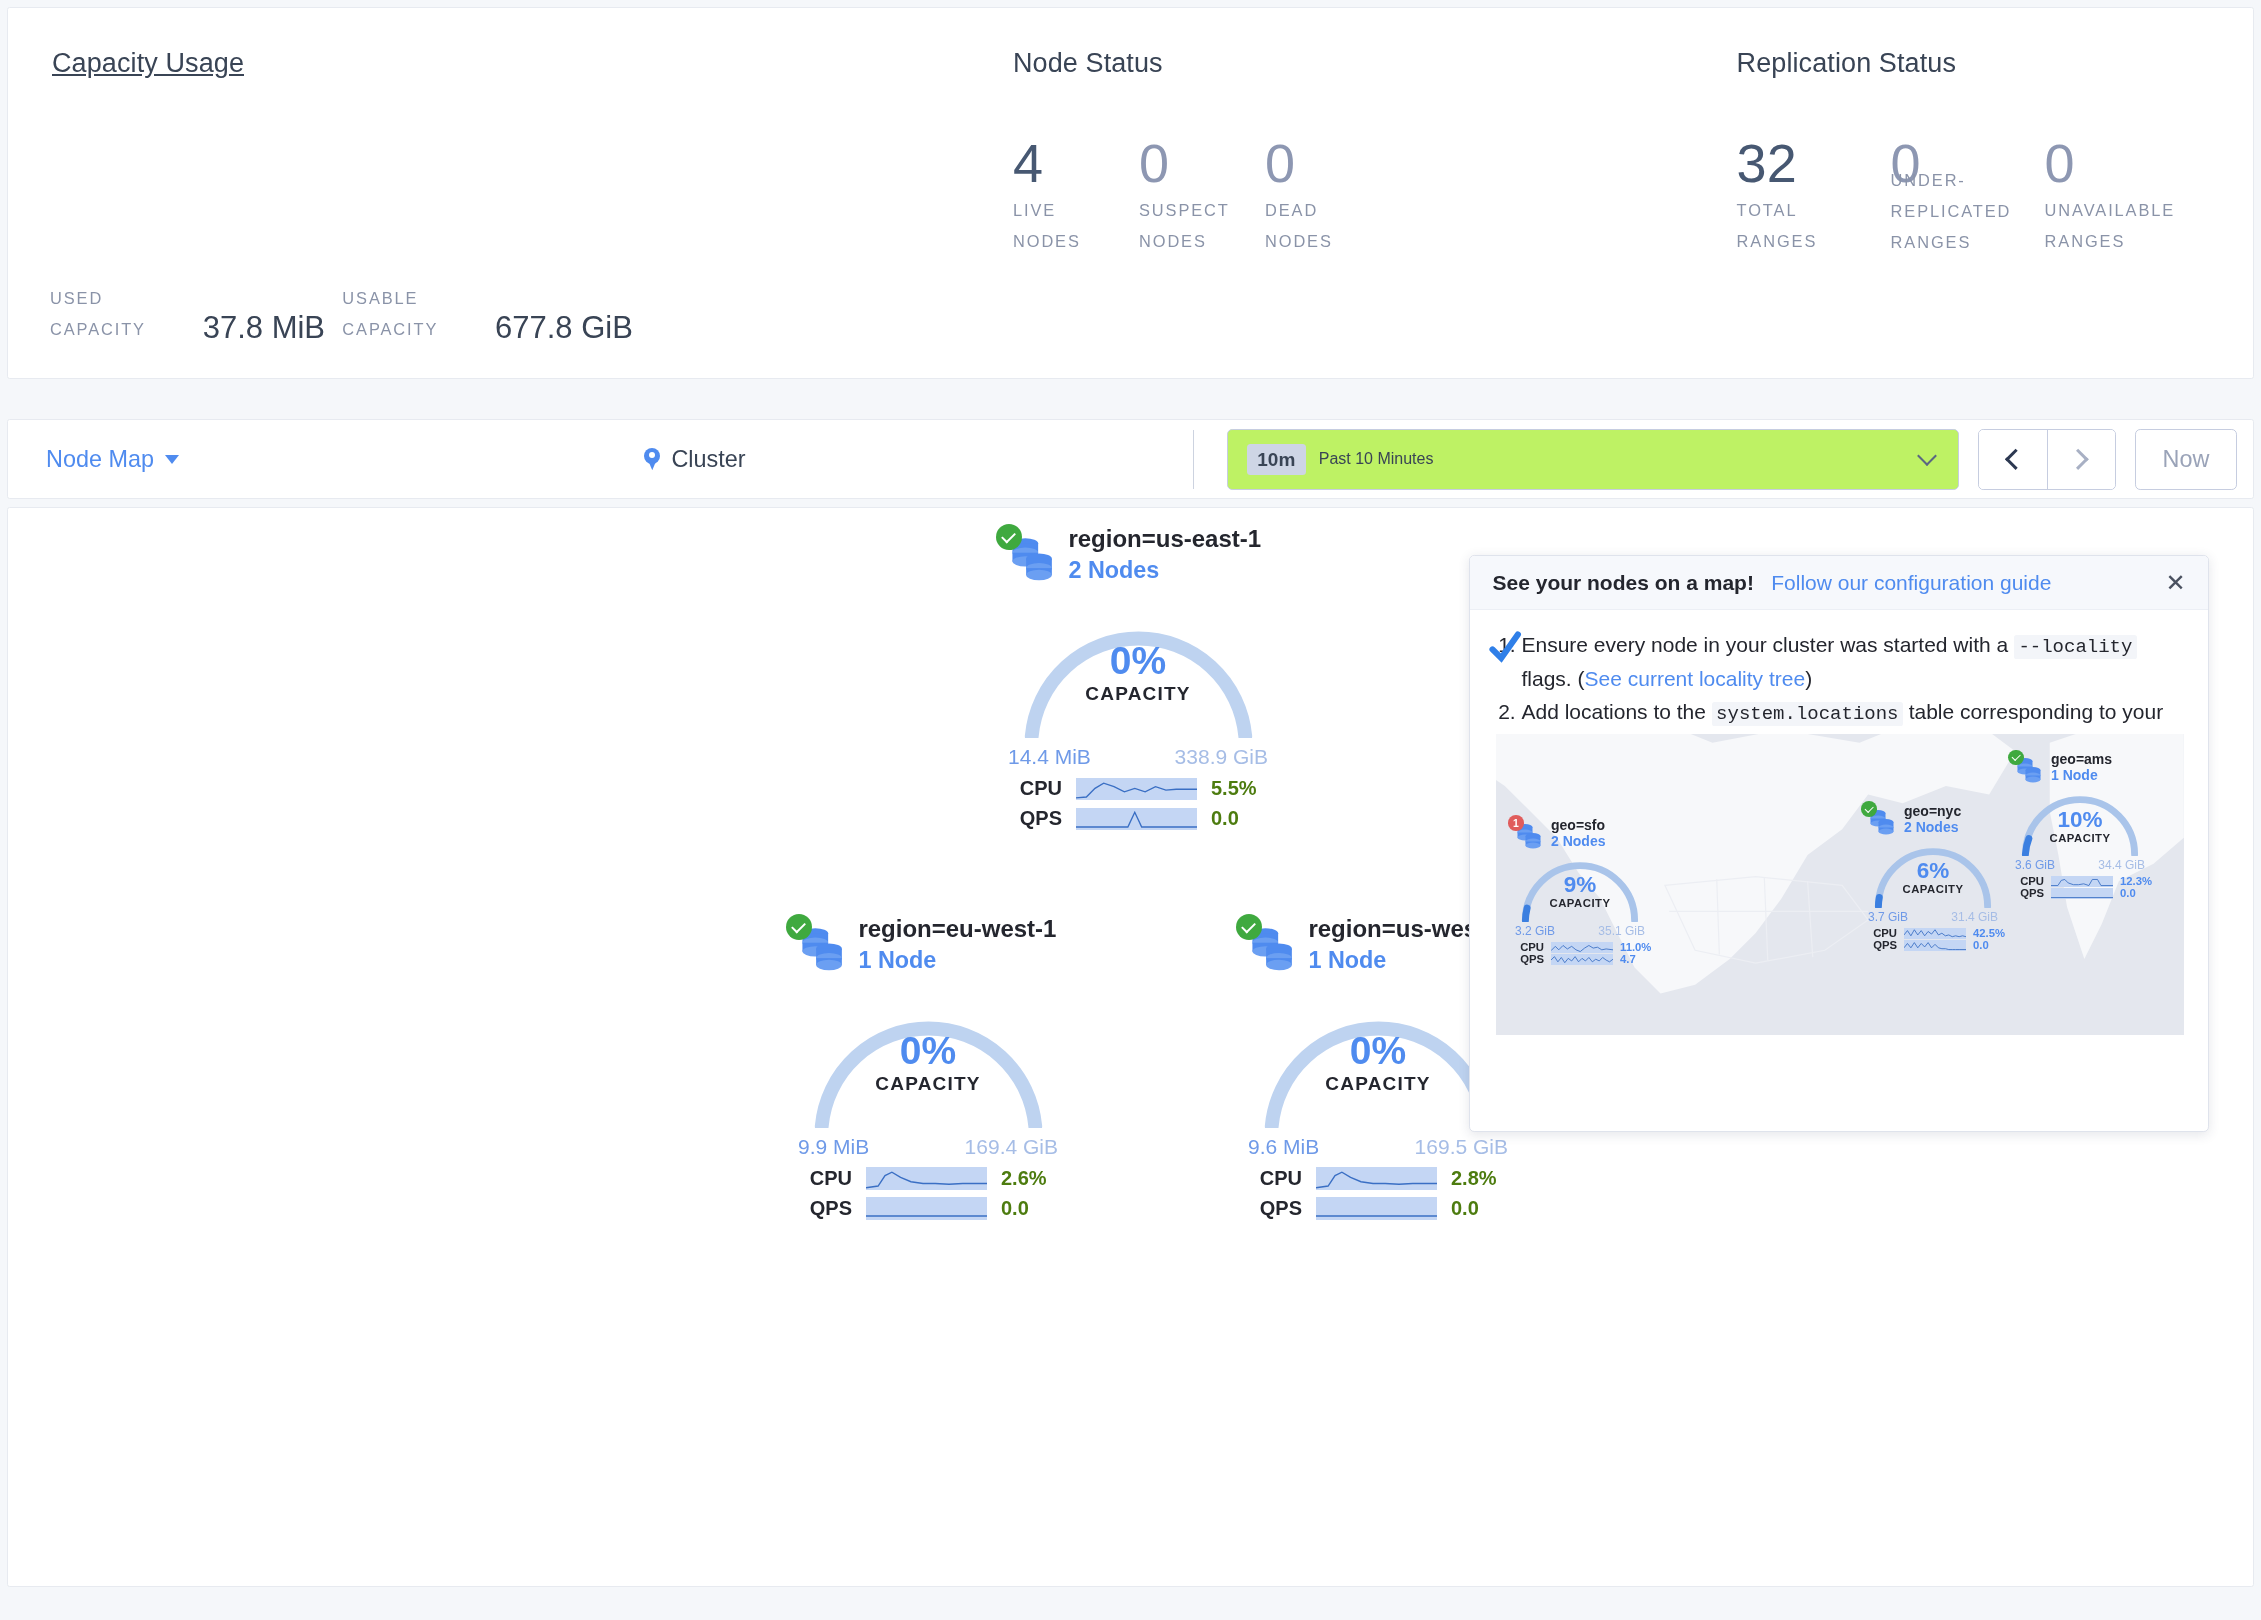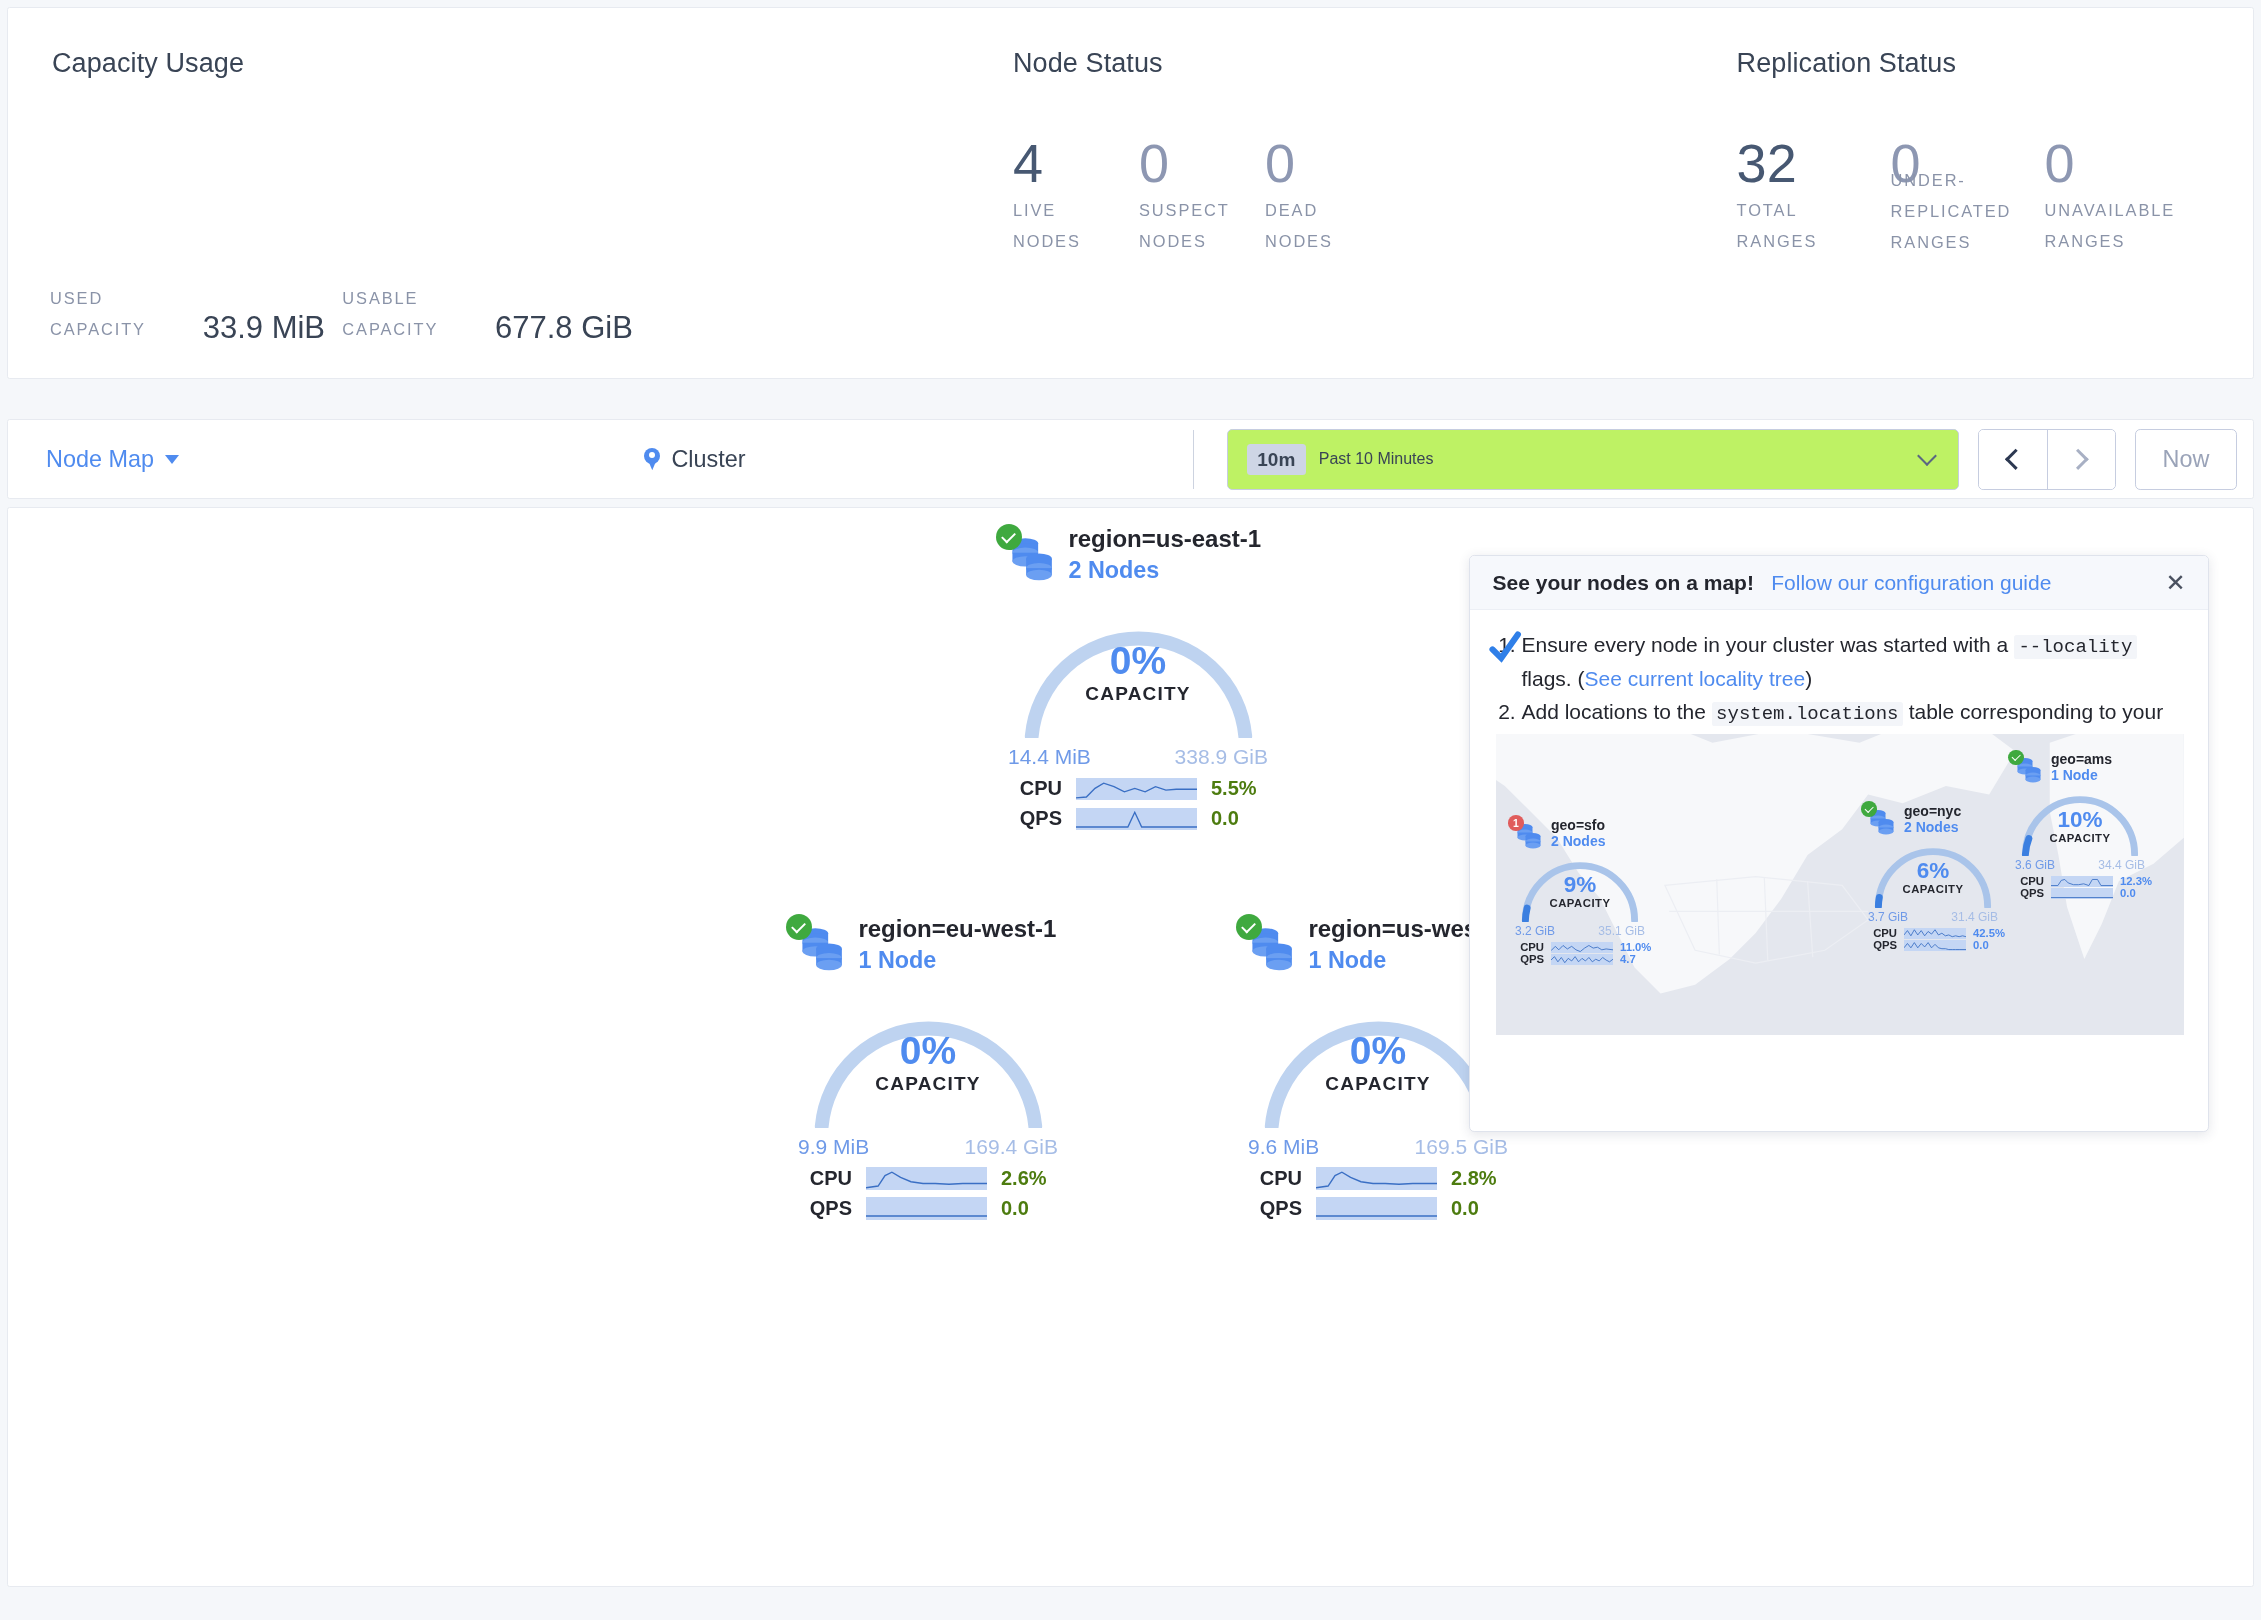--- a/index.html
+++ b/index.html
@@ -19,21 +19,21 @@
   }
   .summary-col { position: relative; height: 100%; }
   .col-capacity { width: 981px; }
   .col-nodes    { width: 719px; }
   .col-repl     { flex: 1; }
 
   .sec-title {
     font-size: 27px; font-weight: 400; color: #394455;
     letter-spacing: 0.1px;
   }
-  .col-capacity .sec-title { position:absolute; left: 44px; top: 40px; }
+  .col-capacity .sec-title { position:absolute; left: 44px; top: 40px; text-decoration: underline; }
   .col-nodes    .sec-title { position:absolute; left: 24px; top: 40px; }
   .col-repl     .sec-title { position:absolute; left: 28.6px; top: 40px; }
 
   
   .cap-row { position: absolute; left: 42px; top: 130px; display: flex; align-items: flex-start; }
   .cap-pct { font-size: 53px; font-weight: 400; color: #475872; line-height: 54px; letter-spacing: -0.9px;}
   .cap-bar-wrap { margin-left: 25px; margin-top: 10.4px; position: relative; width: 461px; }
   .cap-bar {
     width: 461px; height: 39px; background: #e2e6ed; position: relative; overflow: hidden;
   }
@@ -262,21 +262,21 @@
     <div class="summary-col col-capacity">
       <div class="sec-title">Capacity Usage</div>
 
 
       <div class="cap-stats">
         <div class="cap-stat">
           <div class="lbl">
             <i>USED</i>
             <i>CAPACITY</i>
           </div>
-          <div class="val">33.9 MiB</div>
+          <div class="val">37.8 MiB</div>
         </div>
         <div class="cap-stat">
           <div class="lbl">
             <i>USABLE</i>
             <i>CAPACITY</i>
           </div>
           <div class="val">677.8 GiB</div>
         </div>
       </div>
     </div>

